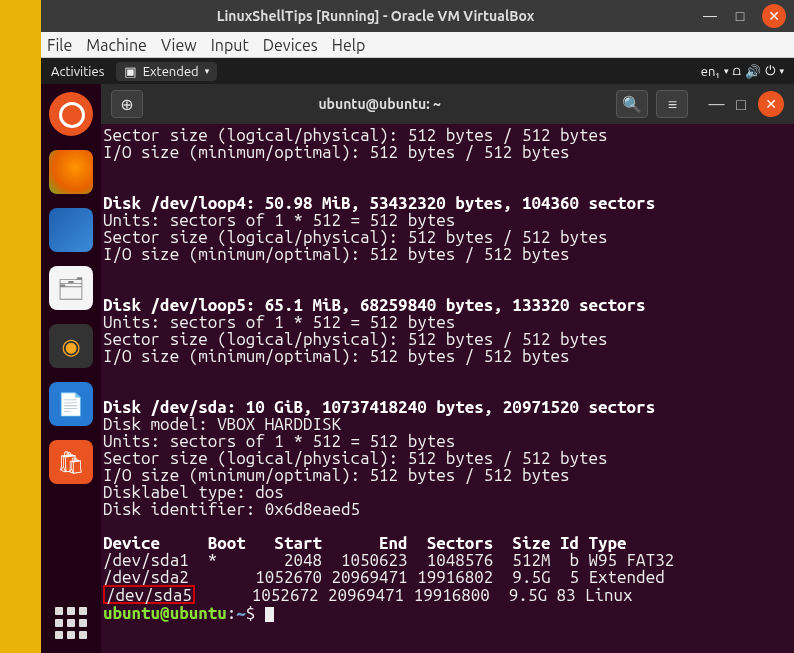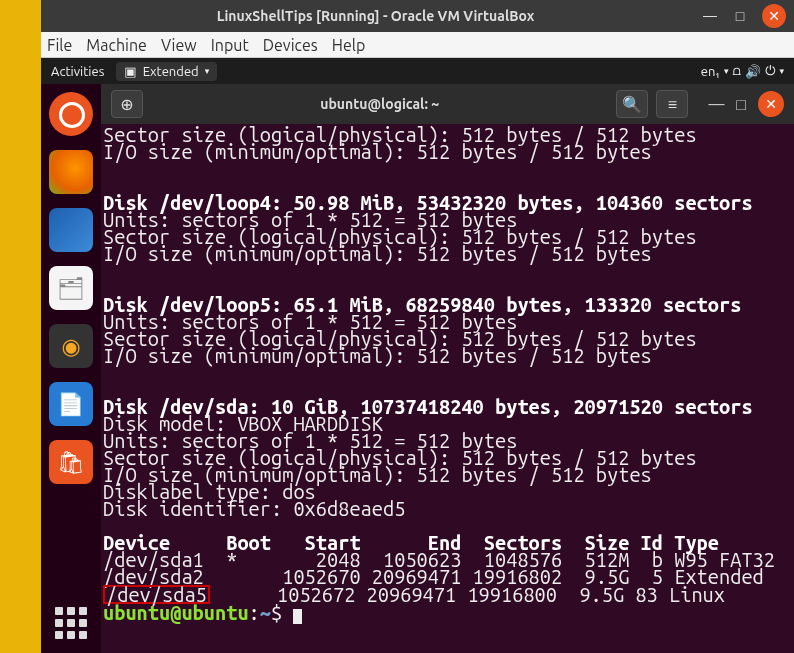--- a/index.html
+++ b/index.html
@@ -46,21 +46,21 @@
 .ubuntu-logo::before { content:""; position:absolute; width:20px; height:20px; border:3px solid #fff; border-radius:50%; top:10px; left:10px; }
 
 
 .terminal-wrap { flex: 1; background: #2c001e; display: flex; flex-direction: column; }
 .term-toolbar { height: 40px; background: #2d2d2d; display: flex; align-items: center; padding: 0 10px; gap: 8px; }
 .term-newtab { width: 32px; height: 28px; background: #3c3c3c; border-radius: 4px; color: #ddd; display: flex; align-items: center; justify-content: center; border:1px solid #555; cursor:pointer; }
 .term-title { flex: 1; text-align: center; color: #ddd; font-size: 14px; font-weight: bold; }
 .term-btn { width: 32px; height: 28px; background: #3c3c3c; border-radius: 4px; color: #ddd; display: flex; align-items: center; justify-content: center; border:1px solid #555; cursor:pointer; }
 .term-winctrl { display: flex; gap: 12px; margin-left: 12px; align-items: center;}
 .term-close { width: 26px; height: 26px; background: #e95420; border-radius: 50%; color: #fff; display:inline-flex; align-items:center; justify-content:center; font-size:14px; cursor:pointer;}
-.term-body { flex: 1; background: #300a24; color: #eee; font-family: "Ubuntu Mono", "Courier New", monospace; font-size: 20px; line-height: 17px; padding: 2px 2px 2px 2px; white-space: pre; overflow: hidden; }
+.term-body { flex: 1; background: #300a24; color: #eee; font-family: "Ubuntu Mono", "Courier New", monospace; font-size: 17px; line-height: 17px; padding: 2px 2px 2px 2px; white-space: pre; overflow: hidden; }
 .term-body b { color: #fff; font-weight: bold; }
 .prompt-user { color: #8ae234; font-weight: bold; }
 .prompt-path { color: #729fcf; font-weight: bold; }
 .prompt-dollar { color: #eee; }
 .highlight-box { border: 2px solid #cc0000; padding: 0 1px; display: inline-block; line-height: 15px; }
 .cursor-block { display:inline-block; width:9px; height:15px; background:#eee; vertical-align: text-bottom; }
 </style>
 </head>
 <body>
 
@@ -125,21 +125,21 @@
             <div></div>
             <div></div>
             <div></div>
             <div></div>
         </div>
       </div>
 
       <div class="terminal-wrap">
         <div class="term-toolbar">
           <div class="term-newtab">⊕</div>
-          <div class="term-title">ubuntu@logical: ~</div>
+          <div class="term-title">ubuntu@ubuntu: ~</div>
           <div class="term-btn">
             <span>🔍</span>
           </div>
           <div class="term-btn">
             <span>≡</span>
           </div>
           <div class="term-winctrl">
             <span style="color:#ccc;">—</span>
             <span style="color:#ccc;">□</span>
             <span class="term-close">✕</span>

